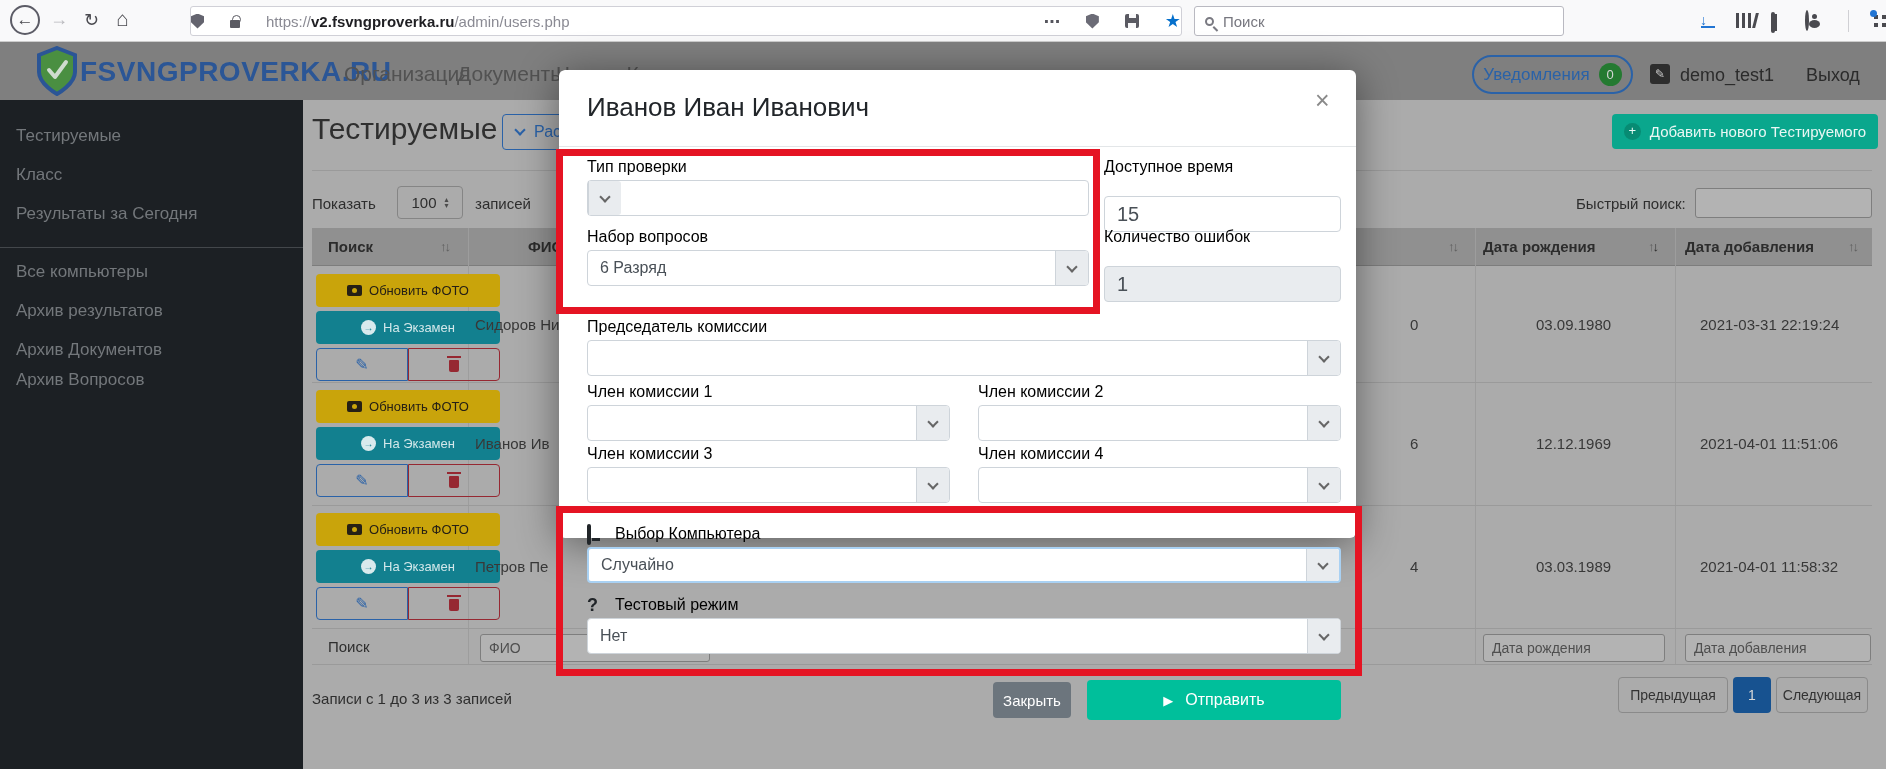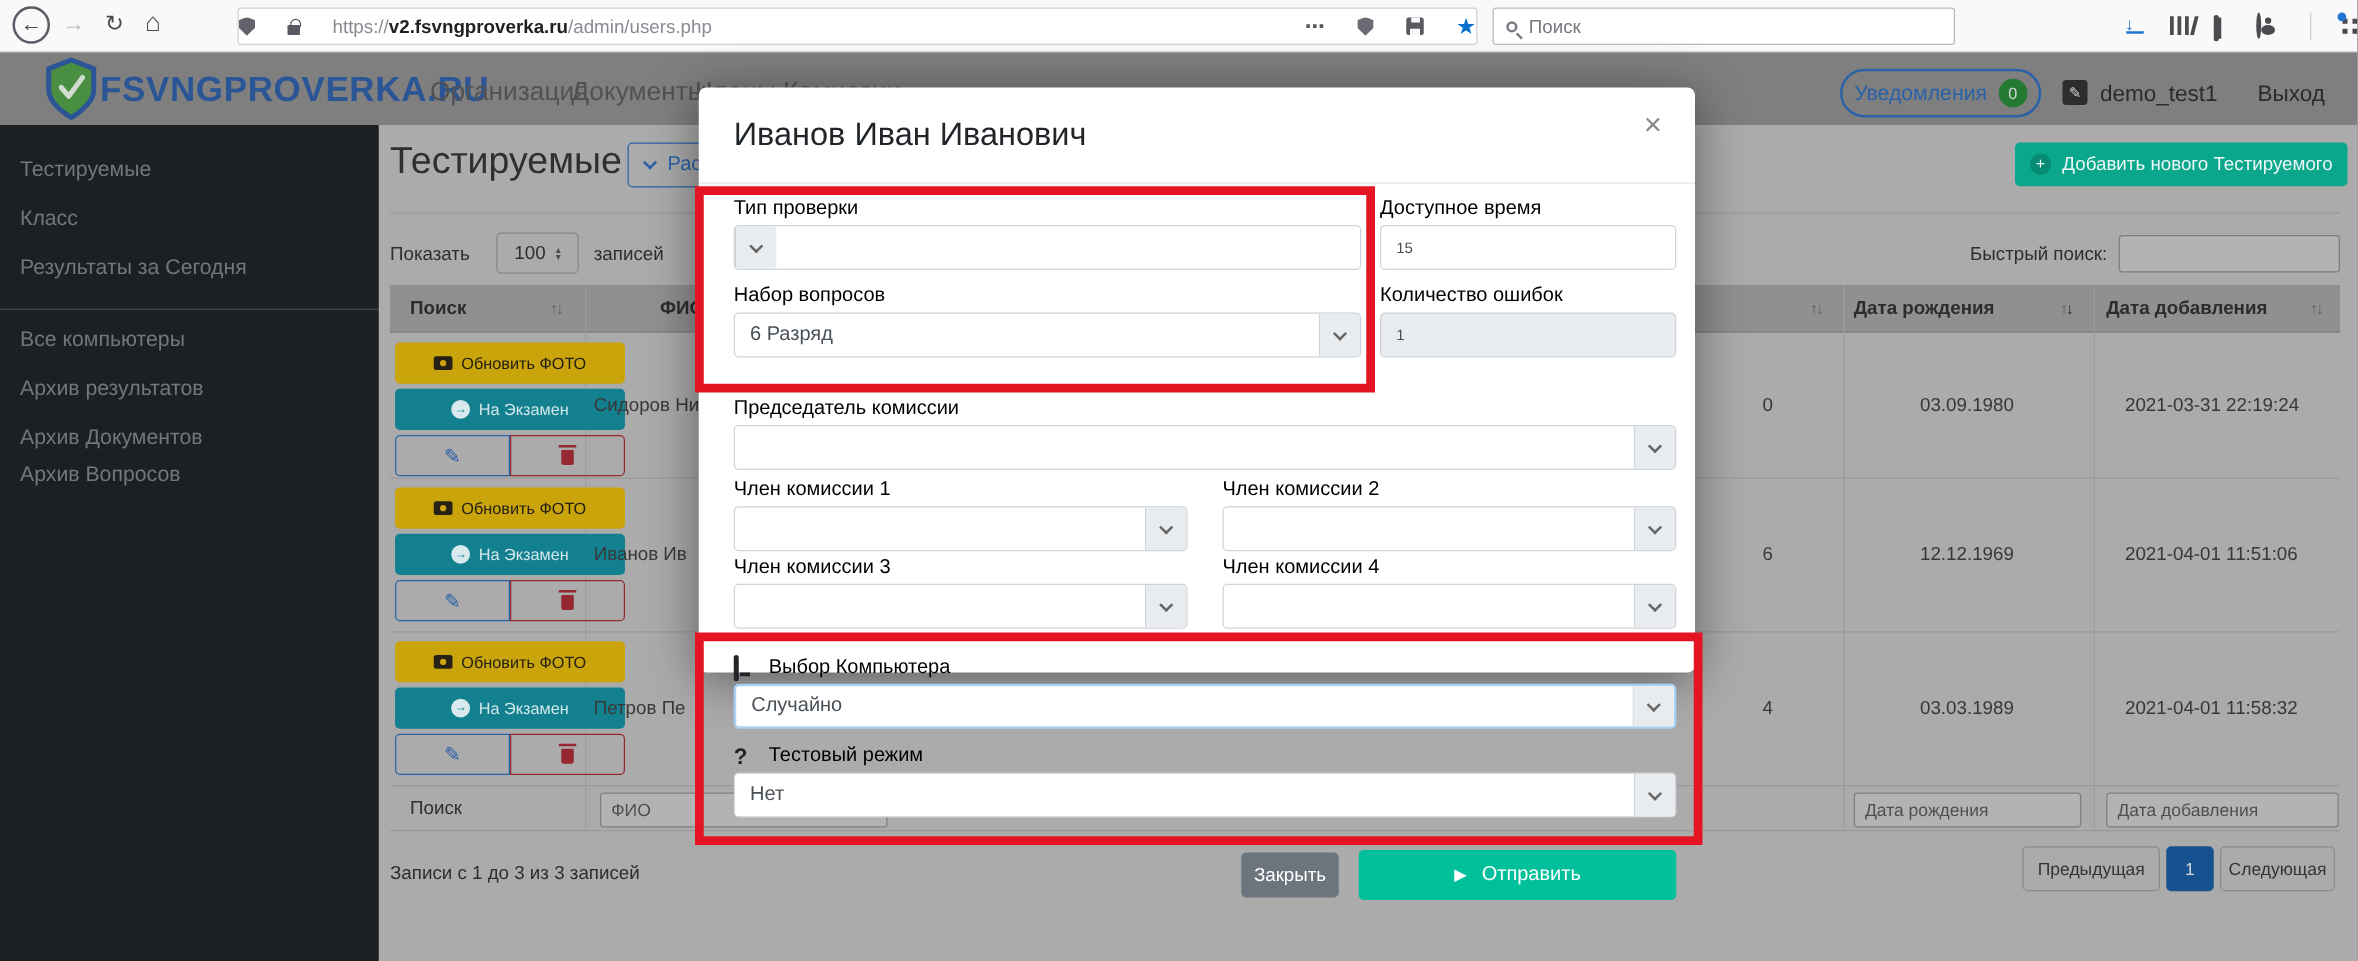--- a/index.html
+++ b/index.html
@@ -94,21 +94,21 @@
   .modal { position:absolute; left:559px; top:70px; width:797px; height:468px; background:#fff; border-radius:6px; box-shadow:0 6px 40px rgba(0,0,0,.45); }
   .m-title { position:absolute; left:28px; top:22px; font-size:26px; color:#212529; }
   .m-close { position:absolute; left:756px; top:16px; font-size:25px; color:#8a8a8a; }
   .m-hr { position:absolute; left:0; top:76px; width:797px; height:1px; background:#e3e6e8; }
   .m-label { position:absolute; font-size:16px; color:#000000; white-space:nowrap; }
   .sel { position:absolute; height:36px; display:flex; align-items:center; background:#fff; border:1px solid #ced4da; border-radius:4px; }
   .sel .sel-text { flex:1; padding-left:12px; font-size:16px; color:#495057; white-space:nowrap; overflow:hidden; }
   .sel .sel-arrow { width:33px; align-self:stretch; border-left:1px solid #ced4da; background:#e9ecef; border-radius:0 3px 3px 0; display:flex; align-items:center; justify-content:center; }
   .sel .sel-arrow .chev { margin-top:-3px; }
   .sel.blue { border:2px solid #a9d1f3; }
-  .m-input { position:absolute; height:36px; width:237px; border:1px solid #ced4da; border-radius:4px; padding:16px 12px; font-size:12px; color:#495057; background:#fff; outline:none; }
+  .m-input { position:absolute; height:36px; width:237px; border:1px solid #ced4da; border-radius:4px; padding:16px 12px; font-size:20px; color:#495057; background:#fff; outline:none;margin-top:16px; }
   .m-input.dis { background:#e9ecef; }
   .ico-mon { position:relative; width:17px; height:12px; border:2px solid #212529; border-radius:2px; }
   .ico-mon::after { content:""; position:absolute; left:2.5px; top:12px; width:8px; height:3px; background:#212529; }
   .q-ico { position:absolute; font-size:18px; font-weight:bold; color:#212529; }
   .m-btn-close { position:absolute; left:434px; top:612px; width:78px; height:36px; background:#6c757d; border-radius:4px; color:#fff; font-size:15px; display:flex; align-items:center; justify-content:center; }
   .m-btn-submit { position:absolute; left:528px; top:610px; width:254px; height:40px; background:#00bf9b; border-radius:4px; color:#fff; font-size:16px; display:flex; align-items:center; justify-content:center; gap:12px; }
   .play { font-size:13px; color:#fff; }
 
   
   .redbox { position:absolute; border:7px solid #e51423; z-index:50; }

